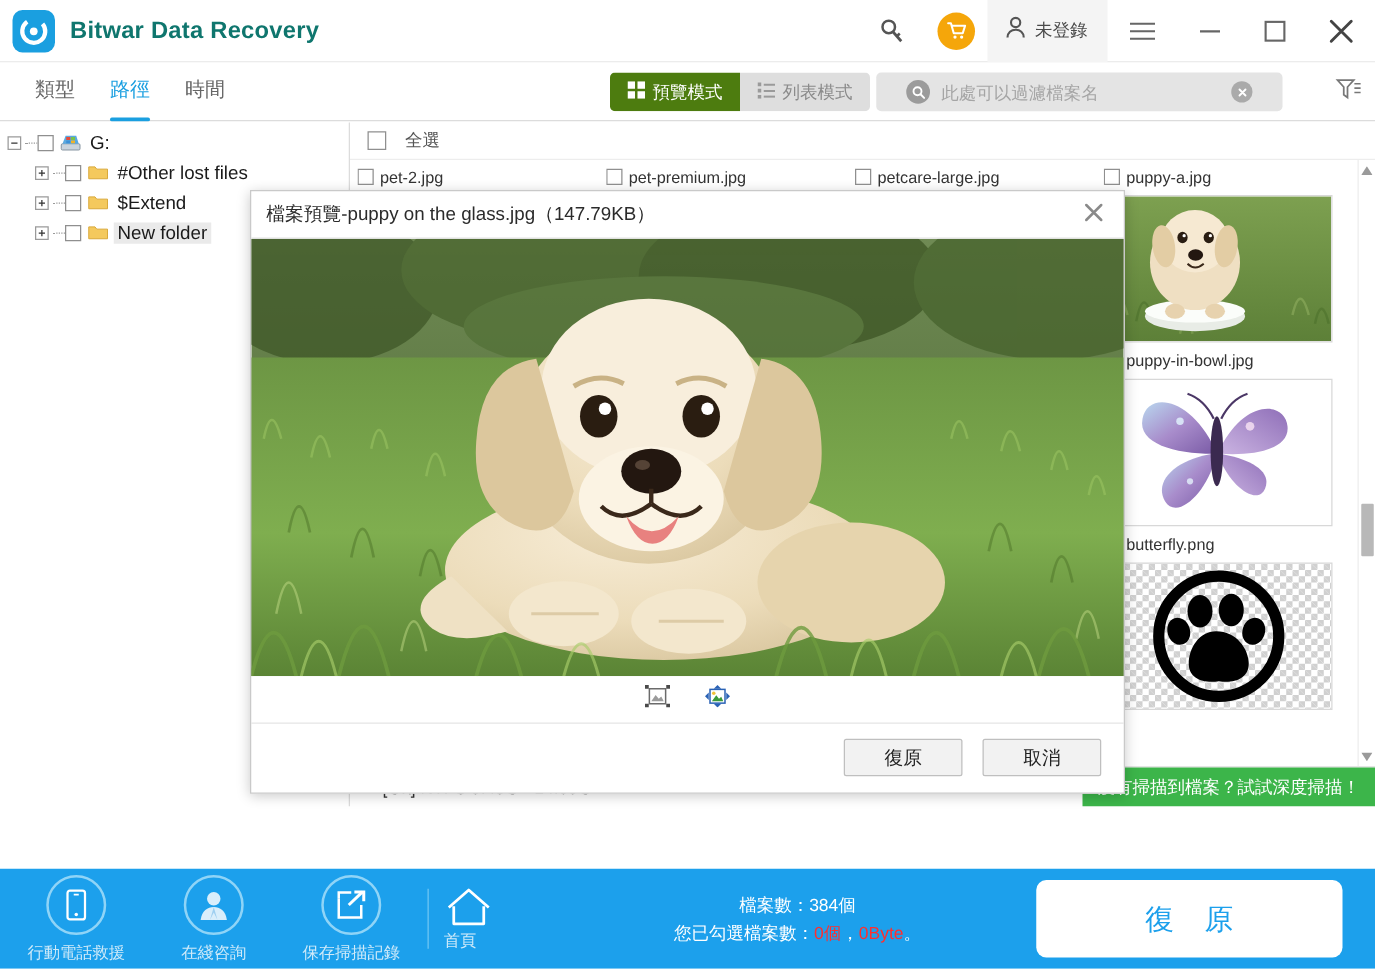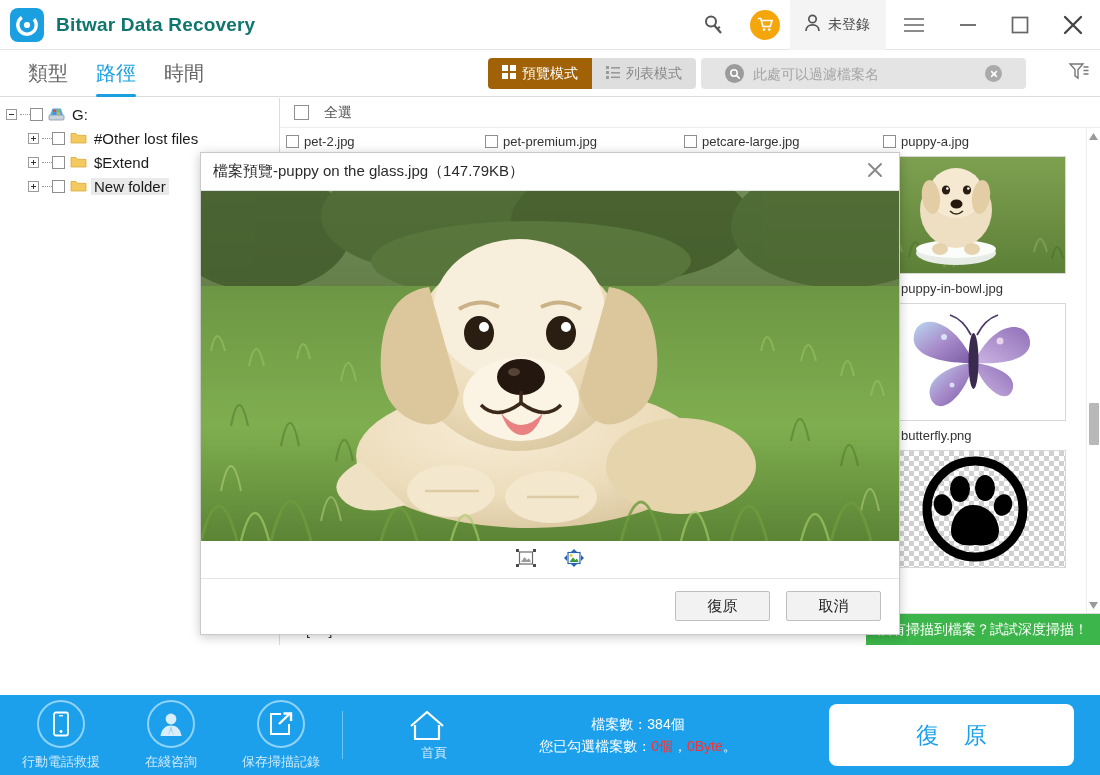--- a/index.html
+++ b/index.html
@@ -34,31 +34,31 @@
   .tb-user .utext { font-size:14px; color:#4a4a4a; }
   .tb-ham { width:56px; }
   .tb-min { width:52px; }
   .tb-max { width:52px; }
   .tb-close { width:54px; }
 
   
   .tabbar { height:47px; width:100%; background:#fff; display:flex; align-items:center;
     position:relative; border-bottom:1px solid #dcdcdc; }
   .tabs { display:flex; align-items:flex-end; height:47px; padding-left:14px; }
-  .tab { font-size:20px; color:#666; padding:0 14px; height:47px; line-height:46px;
+  .tab { font-size:16px; color:#666; padding:0 14px; height:47px; line-height:46px;
     cursor:pointer; position:relative; }
   .tab.active { color:#1a9fe0; }
   .tab.active:after { content:""; position:absolute; left:14px; right:14px; bottom:0;
     height:3px; background:#1a9fe0; border-radius:2px; }
 
   .modeswitch { position:absolute; left:488px; top:58px; display:flex;
     border-radius:4px; overflow:hidden; height:31px; }
   .mode-btn { display:flex; align-items:center; gap:6px; padding:0 14px; font-size:14px;
     cursor:pointer; }
-  .mode-btn.active { background:#a16207; color:#fff; }
+  .mode-btn.active { background:#4d7c0f; color:#fff; }
   .mode-btn.inactive { background:#dedede; color:#8a8a8a; }
 
   .searchbox { position:absolute; left:701px; top:58px; width:325px; height:31px;
     background:#e4e4e4; border-radius:4px; display:flex; align-items:center;
     padding:0 24px; }
   .search-circle { width:19px; height:19px; border-radius:50%; background:#9b9b9b;
     display:flex; align-items:center; justify-content:center; flex:none; }
   .search-input { flex:1; border:none; background:transparent; outline:none;
     font-size:14px; color:#555; padding-left:9px; font-family:inherit; }
   .search-input::placeholder { color:#a5a5a5; }
@@ -116,21 +116,21 @@
 
   
   .bottombar { position:absolute; left:0; bottom:0; width:1100px; height:80px;
     background:#1ca0ec; display:flex; align-items:center; }
   .bb-item { width:110px; display:flex; flex-direction:column; align-items:center;
     cursor:pointer; }
   .bb-circle { width:48px; height:48px; border-radius:50%; border:2px solid #8fd4f7;
     display:flex; align-items:center; justify-content:center; }
   .bb-label { font-size:13px; color:#cfeaf9; margin-top:5px; }
   .bb-sep { width:1px; height:48px; background:#6fc6f3; margin:0 12px 0 6px; }
-  .bb-home { width:92px; display:flex; flex-direction:column; align-items:flex-end;
+  .bb-home { width:92px; display:flex; flex-direction:column; align-items:flex-start;
     cursor:pointer; }
   .bb-stats { flex:1; text-align:center; color:#fff; font-size:14px; line-height:22px; }
   .bb-stats .red { color:#ff2f2f; }
   .recover-btn { width:245px; height:62px; background:#fff; border-radius:8px;
     color:#1ca0ec; font-size:23px; display:flex; align-items:center;
     justify-content:center; letter-spacing:9px; margin-right:26px; cursor:pointer;
     text-indent:9px; }
 
   
   .modal-overlay { position:absolute; left:0; top:0; width:1100px; height:775px;

